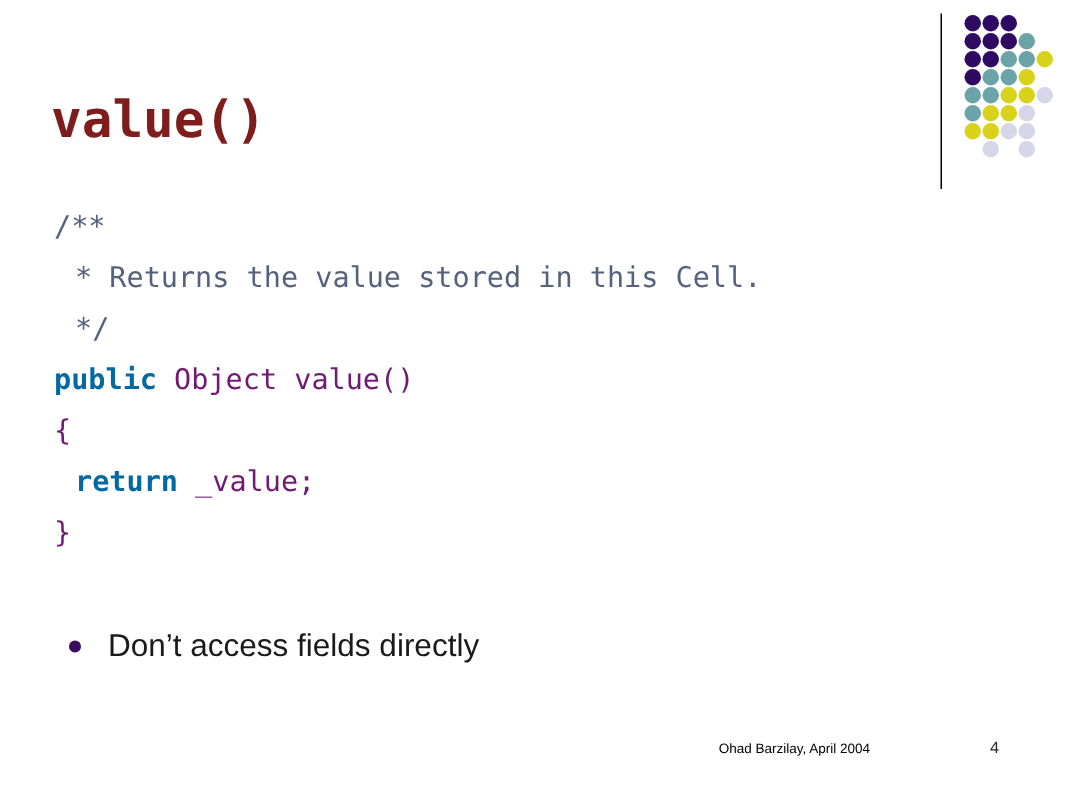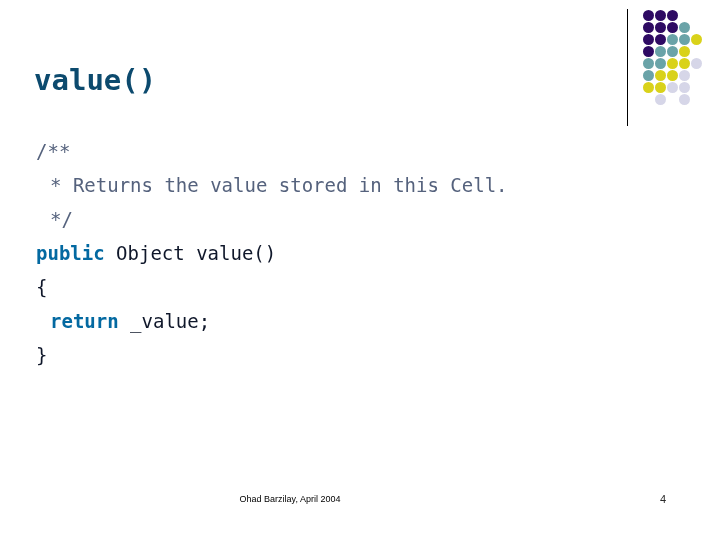--- a/index.html
+++ b/index.html
@@ -47,23 +47,23 @@
     background: #000000;
   }
 
   
   #page-title {
     position: absolute;
     left: 34px;
     top: 59px;
     font-family: "DejaVu Sans Mono", "Liberation Mono", monospace;
     font-weight: bold;
-    font-size: 29px;
+    font-size: 34px;
     line-height: 42px;
-    color: #0c4a6e;
+    color: #7f1d1d;
     letter-spacing: 0px;
     white-space: pre;
   }
 
   
   #code-block {
     position: absolute;
     left: 36px;
     top: 134px;
     width: 640px;
@@ -72,21 +72,21 @@
     line-height: 34px;
     color: #000000;
     white-space: pre;
   }
   .code-line {
     white-space: pre;
     height: 34px;
   }
   .tok-comment { color: #55627d; }
   .tok-keyword { color: #0369a1; font-weight: bold; }
-  .tok-plain   { color: #0f172a; }
+  .tok-plain   { color: #701a75; }
 
   
   #bullet-list {
     position: absolute;
     left: 36px;
     top: 416px;
     width: 560px;
   }
   .bullet-row {
     position: relative;
@@ -107,21 +107,21 @@
     border-radius: 50%;
     background: #3b0a5e;
   }
 
   
   #footer-credit {
     position: absolute;
     left: 0;
     top: 493px;
     width: 580px;
-    text-align: center;
+    text-align: right;
     font-family: "Liberation Sans", sans-serif;
     font-size: 9px;
     line-height: 12px;
     color: #000000;
     white-space: pre;
   }
   #footer-pagenum {
     position: absolute;
     left: 660px;
     top: 493px;
@@ -172,18 +172,19 @@
       <span class="deco-dot" style="left: 36px; top: 74px; width: 11px; height: 11px; background: rgb(214, 214, 232);"></span>
       <span class="deco-dot" style="left: 12px; top: 86px; width: 11px; height: 11px; background: rgb(214, 214, 232);"></span>
       <span class="deco-dot" style="left: 36px; top: 86px; width: 11px; height: 11px; background: rgb(214, 214, 232);"></span>
     </div>
 
   <div id="page-title">value()</div>
 
   <div id="code-block"><div class="code-line" style="padding-left: 0px;"><span class="tok-comment">/**</span></div><div class="code-line" style="padding-left: 14px;"><span class="tok-comment">* Returns the value stored in this Cell.</span></div><div class="code-line" style="padding-left: 14px;"><span class="tok-comment">*/</span></div><div class="code-line" style="padding-left: 0px;"><span class="tok-keyword">public</span><span class="tok-plain"> Object value()</span></div><div class="code-line" style="padding-left: 0px;"><span class="tok-plain">{</span></div><div class="code-line" style="padding-left: 14px;"><span class="tok-keyword">return</span><span class="tok-plain"> _value;</span></div><div class="code-line" style="padding-left: 0px;"><span class="tok-plain">}</span></div></div>
 
   <div id="bullet-list">
+      <div class="bullet-row"><span class="bullet-marker" style="background: rgb(59, 10, 94);"></span><span>Don’t access fields directly</span></div>
     </div>
 
   <div id="footer-credit">Ohad Barzilay, April 2004</div>
   <div id="footer-pagenum">4</div>
 
 </div>
 
 </body></html>

